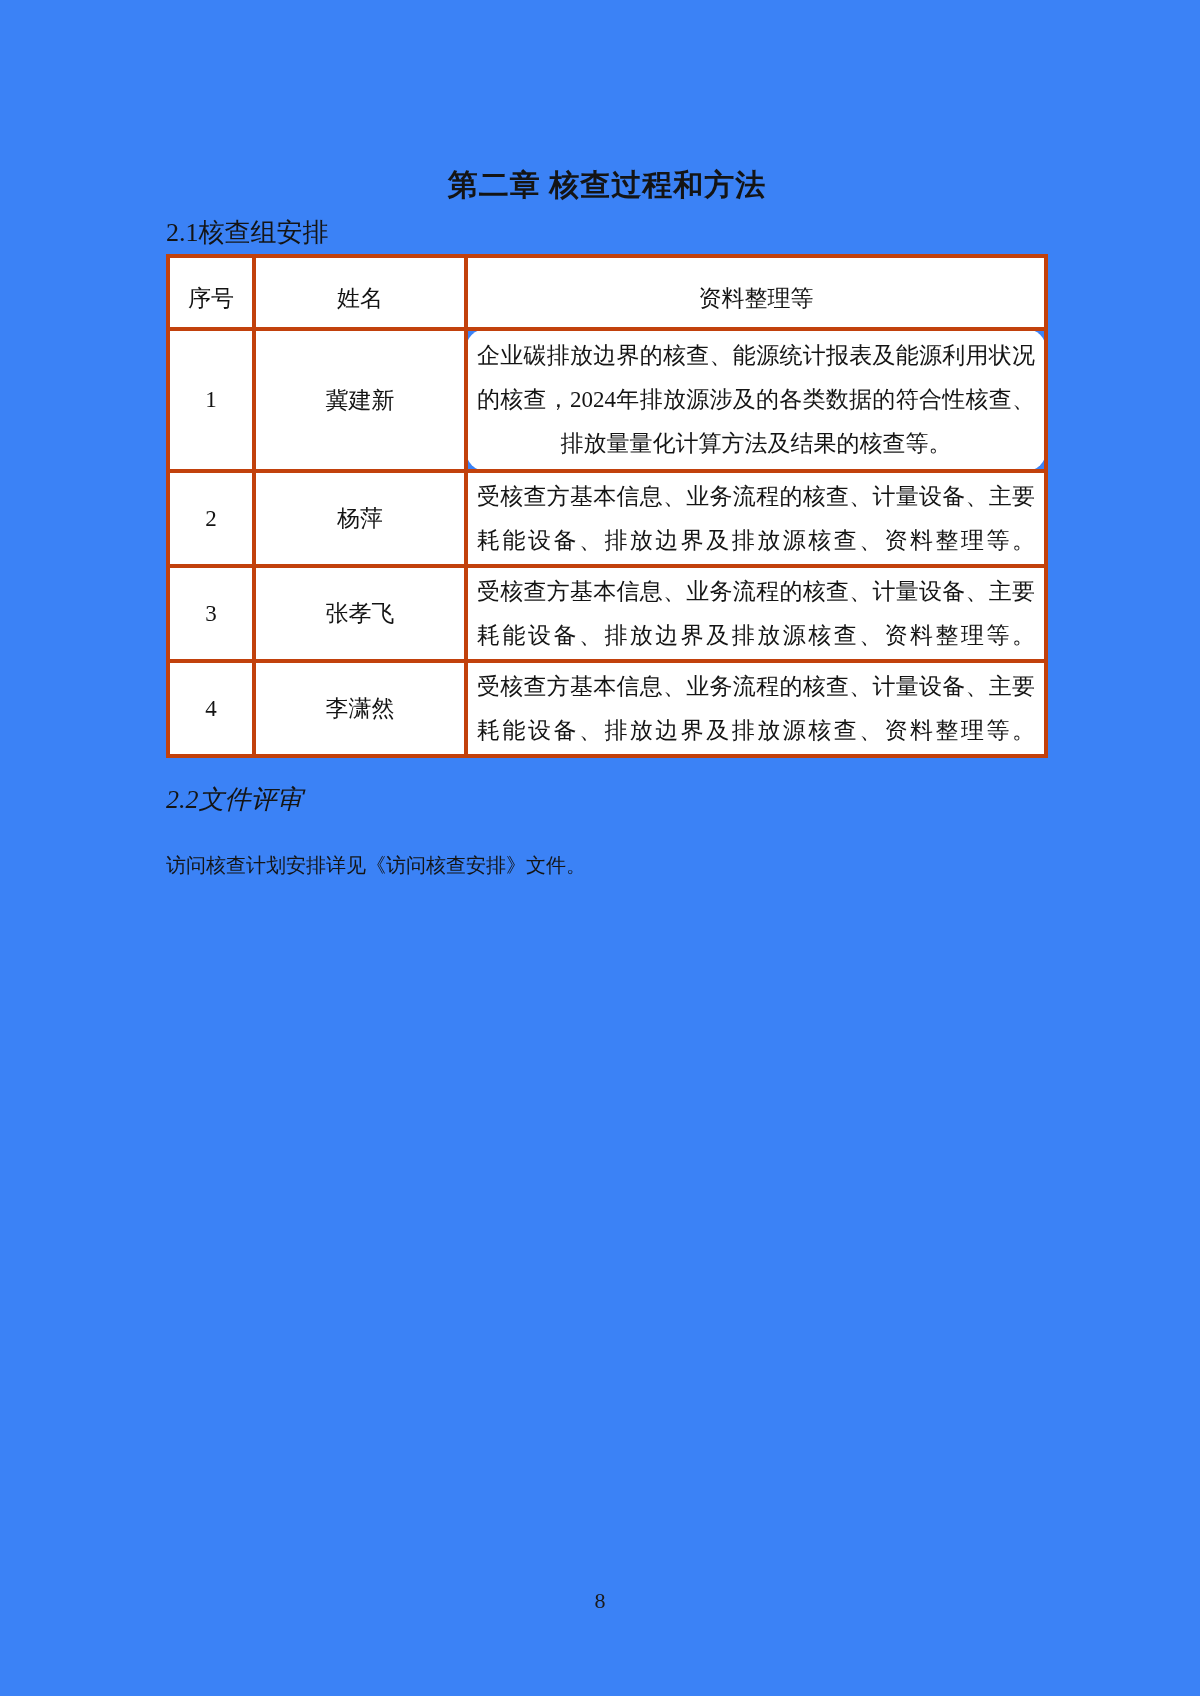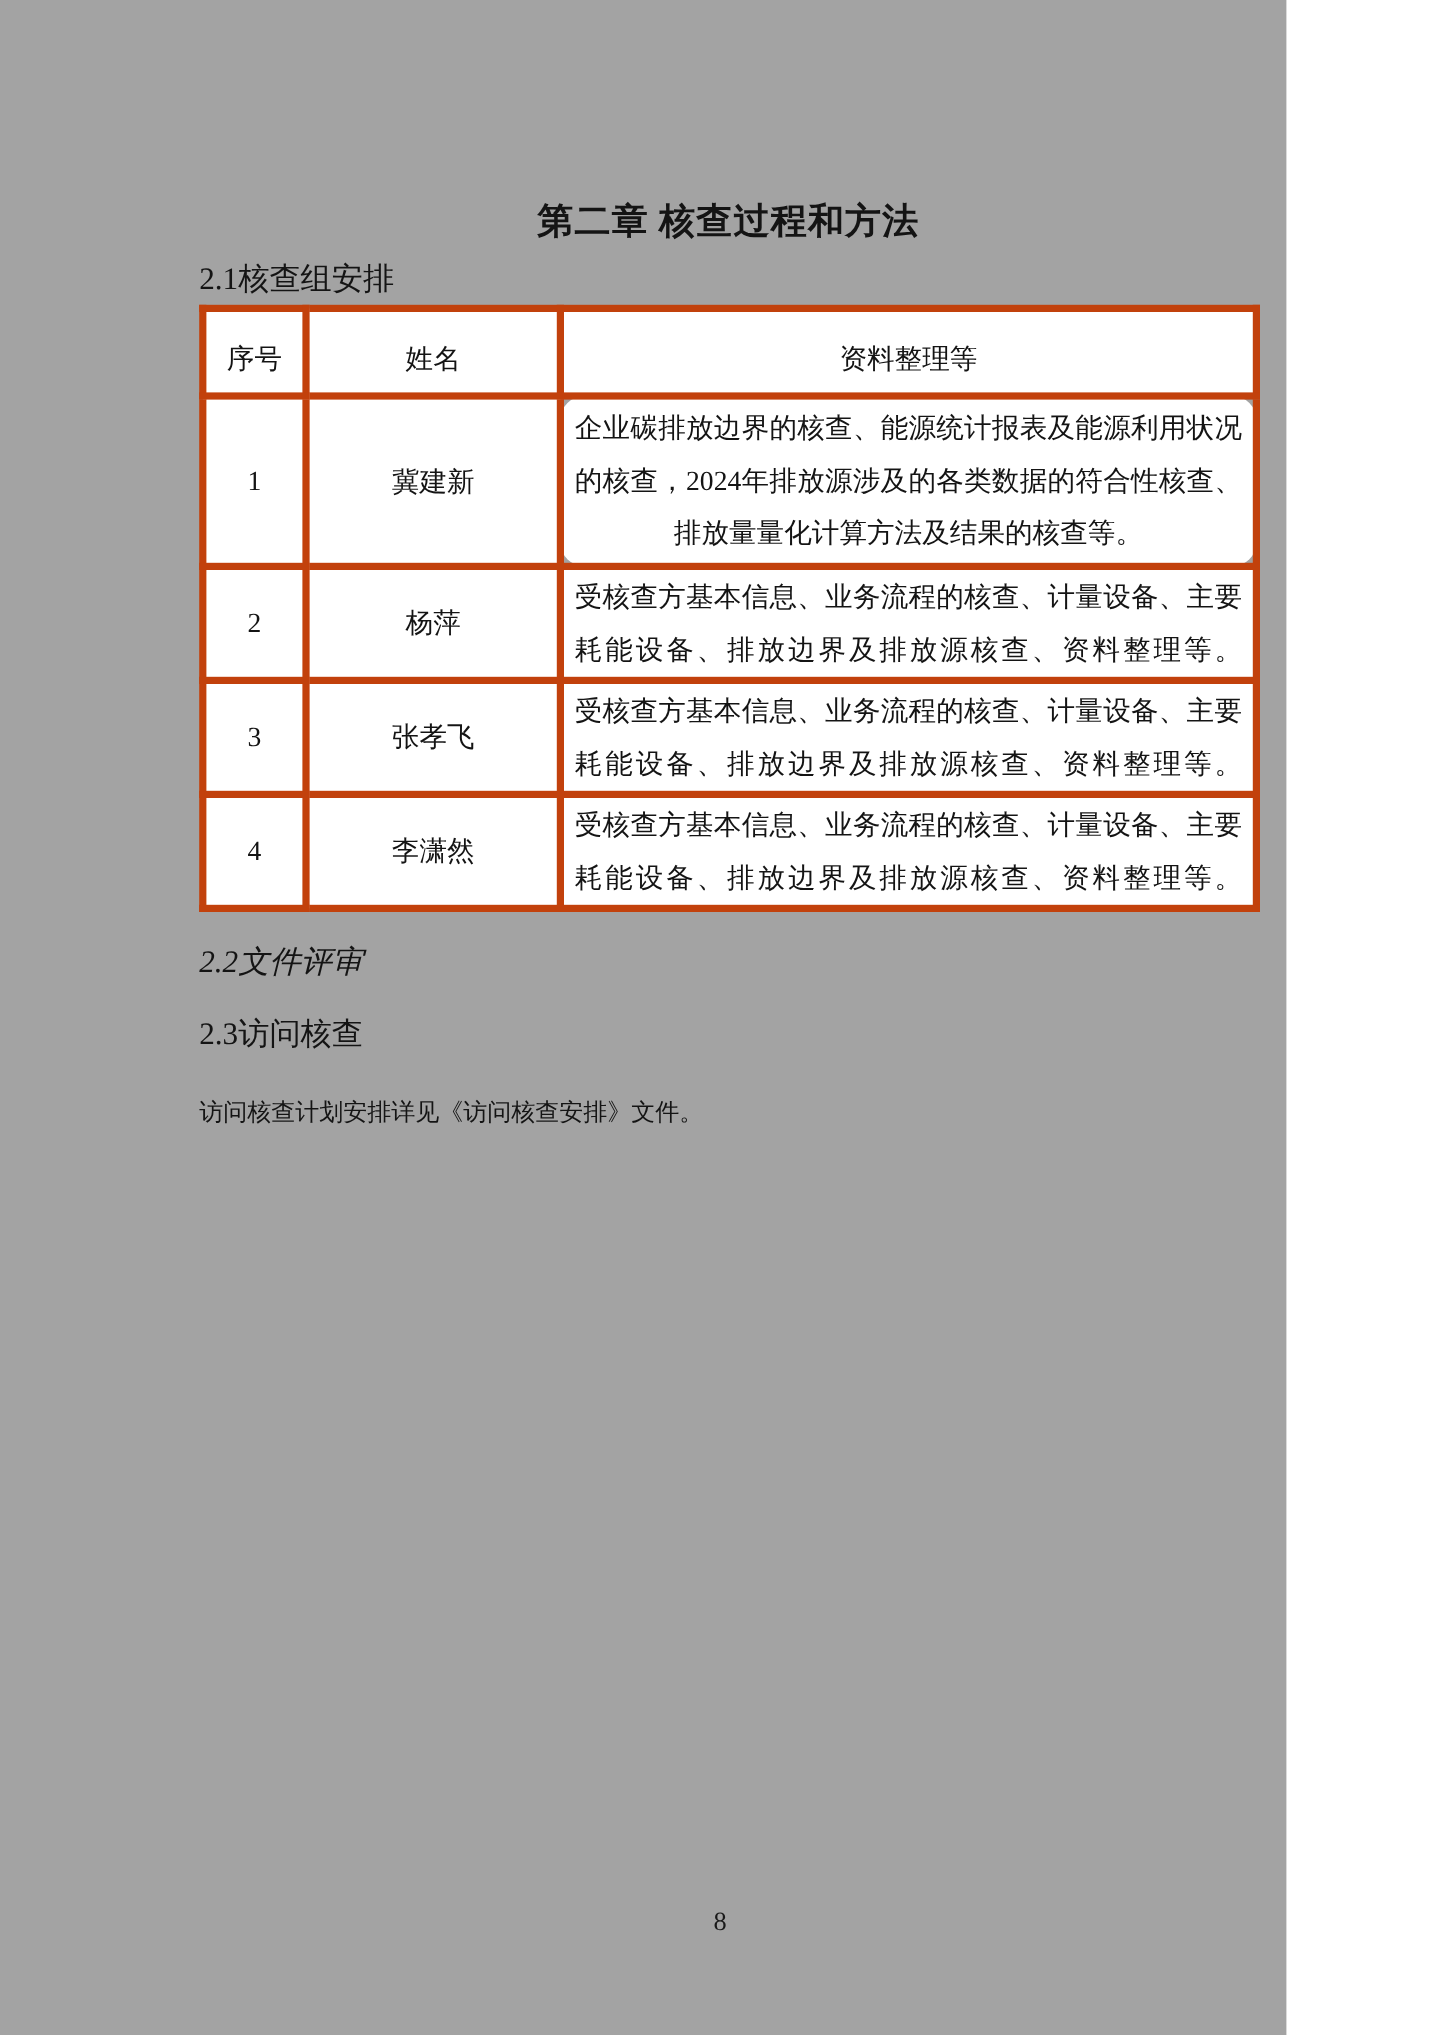--- a/index.html
+++ b/index.html
@@ -4,22 +4,22 @@
 <style>
   * { margin: 0; padding: 0; box-sizing: border-box; }
   html, body { background: #ffffff; }
   body {
     width: 1200px; height: 1696px;
     font-family: "Liberation Serif", "DejaVu Serif", serif;
     color: #141414;
   }
   .page {
     position: relative;
-    width: 1072px; height: 1696px;
-    background: #a3a3a3;
+    width: 1200px; height: 1696px;
+    background: #3b82f6;
     overflow: hidden;
     padding-left: 16px;
   }
   .content {
     position: absolute;
     left: 166px; top: 0;
     width: 882px;
   }
   .doc-title {
     margin-top: 166px;
@@ -35,21 +35,21 @@
     font-weight: normal;
   }
   .h21 { margin-top: 15px; }
   table.team {
     border-collapse: collapse;
     width: 878px;
     margin-top: 6px;
     table-layout: fixed;
   }
   table.team th, table.team td {
-    border: 6px solid #c2410c;
+    border: 4px solid #c2410c;
     font-weight: normal;
     font-size: 23px;
     background: #ffffff;
   }
   table.team th {
     height: 73px;
     text-align: center;
     vertical-align: middle;
     padding-top: 12px;
   }
@@ -137,20 +137,19 @@
           <td class="cell-no">4</td>
           <td class="cell-name">李潇然</td>
           <td class="cell-duty">受核查方基本信息、业务流程的核查、计量设备、主要耗能设备、排放边界及排放源核查、资料整理等。</td>
         </tr>
       </tbody>
     </table>
 
     <div class="sec-heading h22">2.2文件评审</div>
 
 
-    <div class="sec-heading h23">2.3访问核查</div>
 
     <p class="para-23">访问核查计划安排详见《访问核查安排》文件。</p>
 
   </div>
 
   <div class="page-number">8</div>
 </div>
 
 </body></html>

